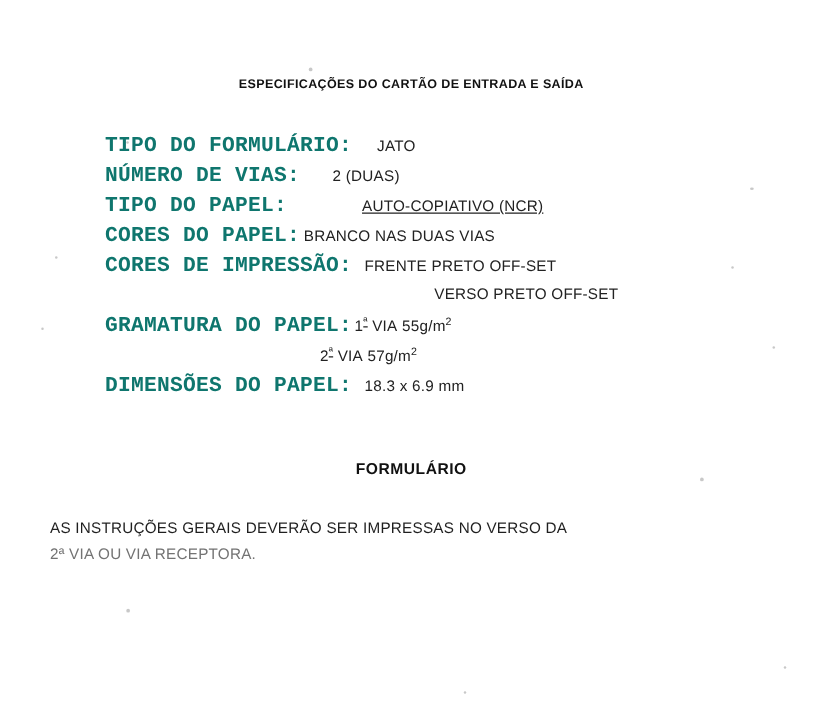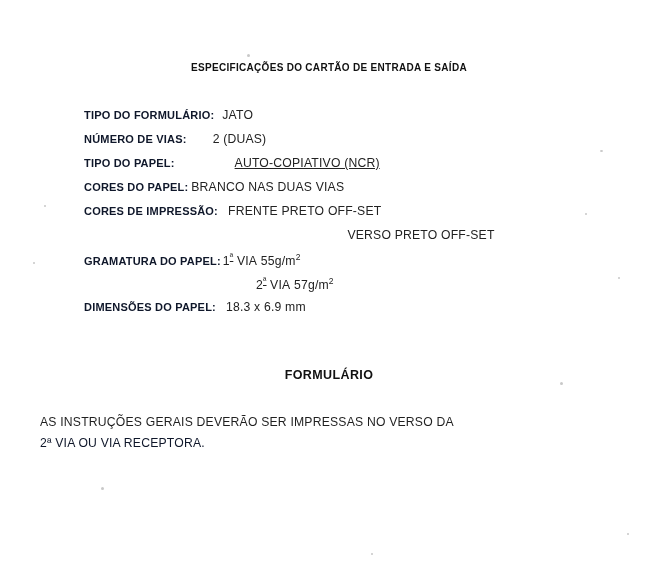--- a/index.html
+++ b/index.html
@@ -50,35 +50,36 @@
   }
 
   .spec-row {
     display: flex;
     align-items: baseline;
     height: 24px;
     white-space: nowrap;
   }
 
   .spec-label {
-    font-size: 11px;
+    font-size: 17px;
     font-weight: bold;
     letter-spacing: .2px;
-    color: #0f172a;
+    color: #0f766e;
+    font-family: Liberation Mono, monospace;
   }
 
   .spec-value {
     font-size: 12.2px;
     font-weight: normal;
     letter-spacing: .2px;
     color: #222;
   }
 
   
-  .v-jato      { margin-left: 8px; }
+  .v-jato      { margin-left: 20px; }
   .v-vias      { margin-left: 26px; }
   .v-papel     { margin-left: 60px; text-decoration: underline; }
   .v-cores     { margin-left: 3px; }
   .v-impr      { margin-left: 10px; }
   .v-gram      { margin-left: 2px; }
   .v-dim       { margin-left: 10px; }
 
   .spec-row.cont {
     padding-left: 154px;
     justify-content: center;
@@ -113,21 +114,21 @@
     position: absolute;
     top: 412px;
     left: 40px;
     width: 580px;
     font-size: 12.2px;
     line-height: 21px;
     letter-spacing: .2px;
     color: #1f1f1f;
   }
   .obs-body .line2 {
-    color: #0f172a;
+    color: #737373;
   }
 </style>
 </head>
 <body>
 
 <div class="page">
 
   <div class="speckle" style="left:247px;top:54px;width:3px;height:3px;"></div>
   <div class="speckle" style="left:101px;top:113px;width:2px;height:2px;"></div>
   <div class="speckle" style="left:600px;top:150px;width:3px;height:2px;"></div>

